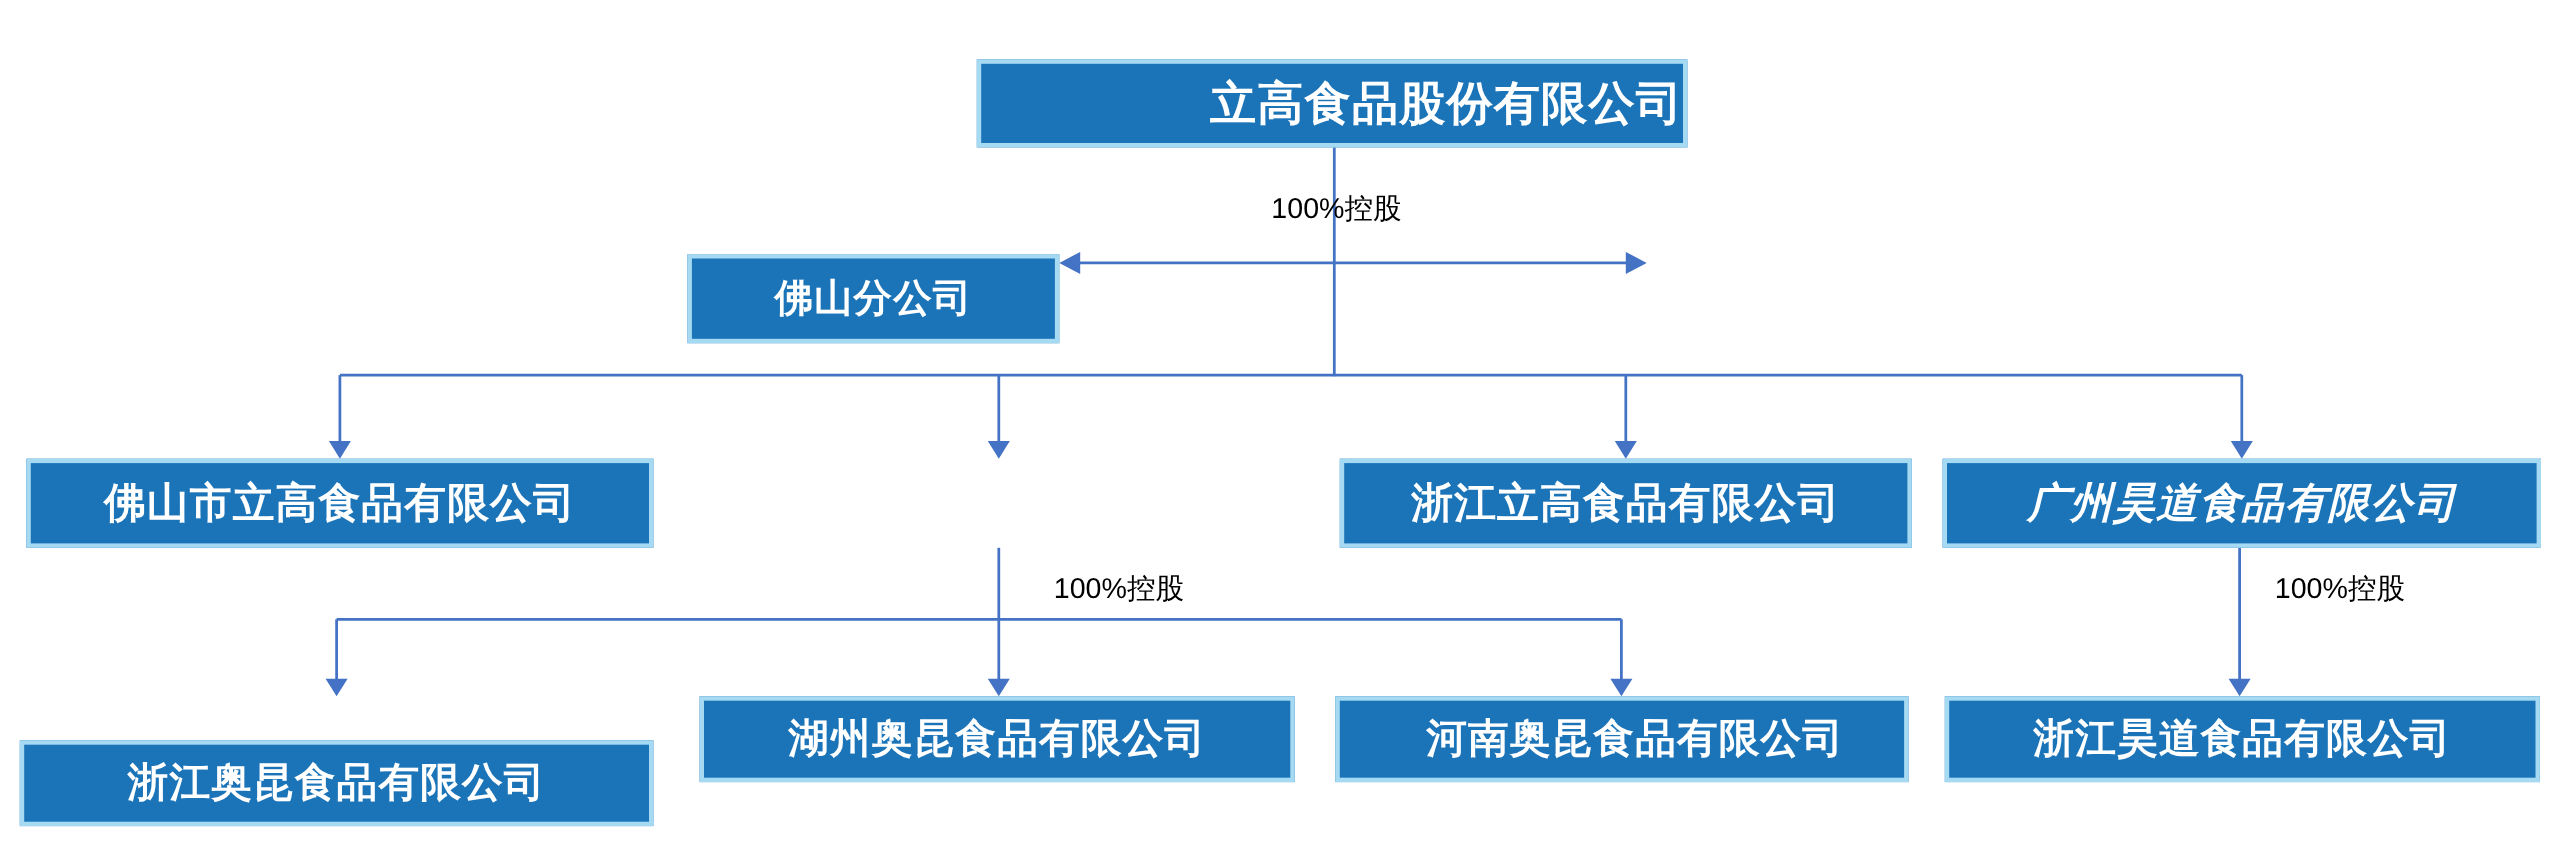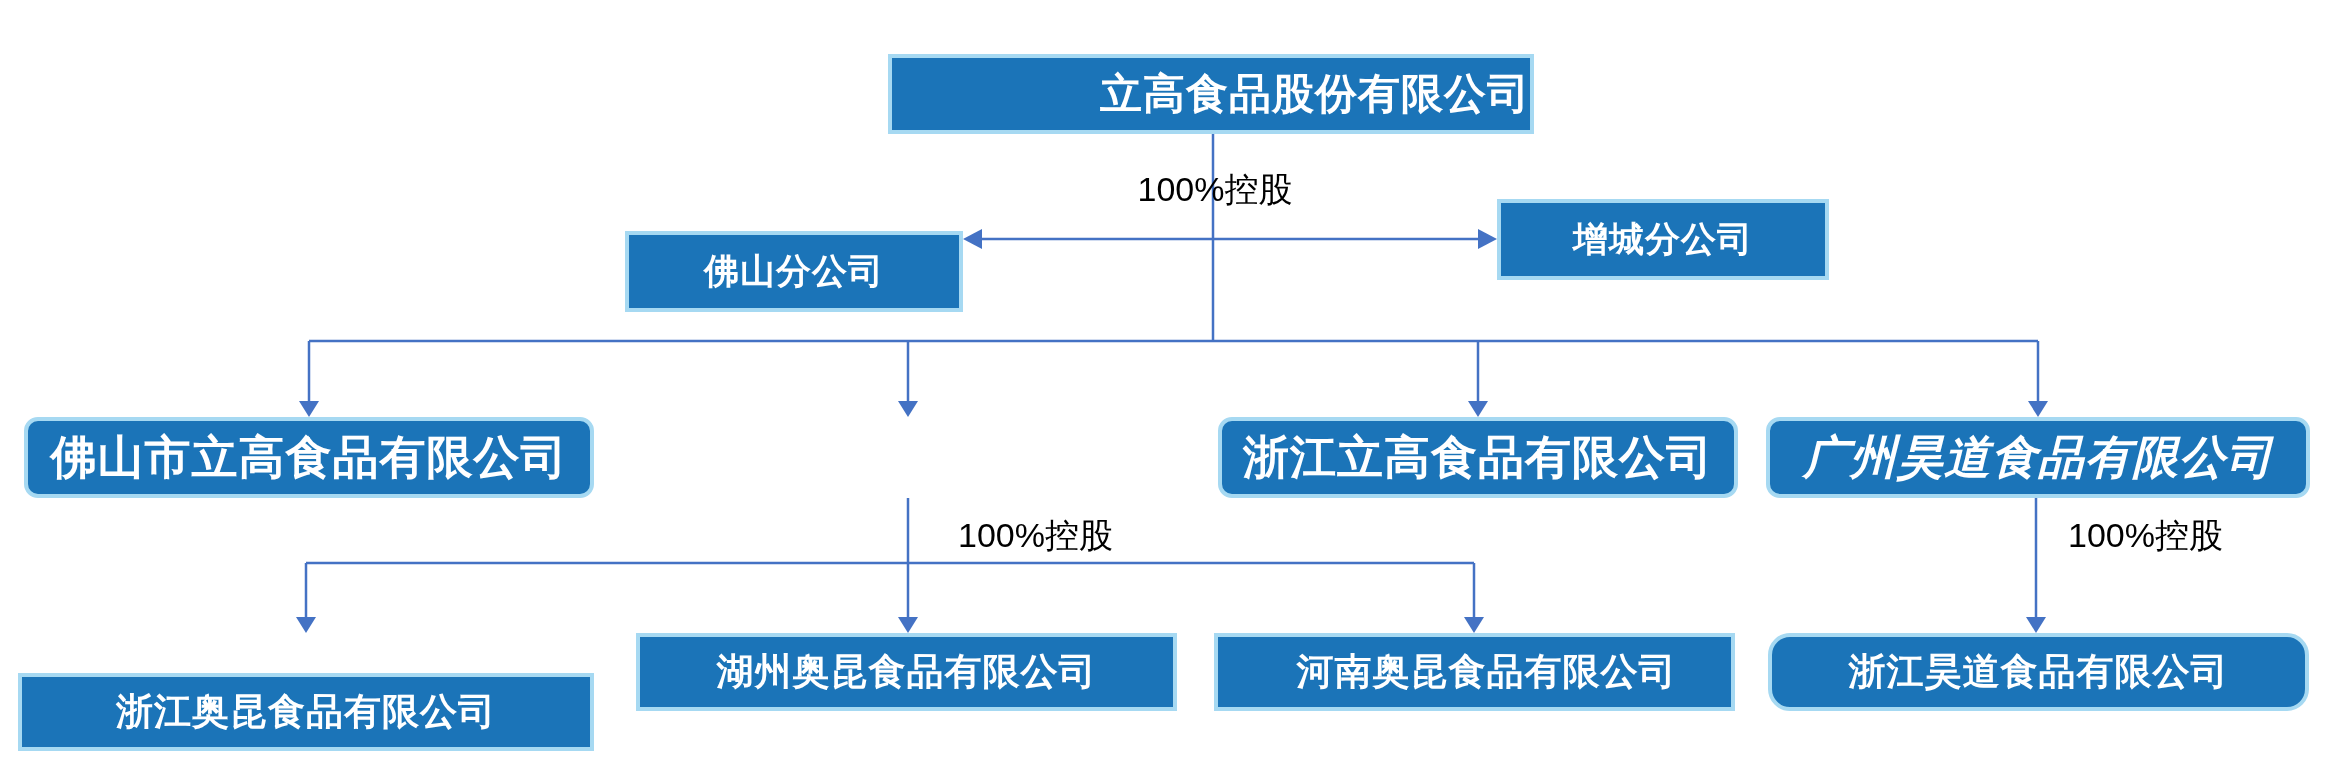--- a/index.html
+++ b/index.html
@@ -41,43 +41,43 @@
     color: var(--box-text);
     font-weight: 700;
     display: flex;
     align-items: center;
     justify-content: center;
     white-space: nowrap;
     letter-spacing: 1px;
   }
   .lvl1 { font-size: 42px; justify-content: flex-end; }
   .lvl2 { font-size: 35px; }
-  .lvl3 { font-size: 46px; border-radius: 14px; }
+  .lvl3 { font-size: 38px; }
   .lvl4 { font-size: 37px; }
   .rel-label {
     position: absolute;
     color: var(--label-text);
-    font-size: 34px;
+    font-size: 26px;
     line-height: 34px;
     white-space: nowrap;
   }
   .rel-label.centered { transform: translateX(-50%); }
 
   
   #box-root        { left: 888px;  top: 54px;  width: 646px; height: 80px; }
   #box-foshan-br   { left: 625px;  top: 199px; width: 338px; height: 81px; margin-top: 32px; }
   #box-zengcheng-br{ left: 1497px; top: 199px; width: 332px; height: 81px; }
   #box-l3-1 { left: 24px;   top: 417px; width: 570px; height: 81px; }
   #box-l3-2 { left: 630px;  top: 417px; width: 556px; height: 81px; }
   #box-l3-3 { left: 1218px; top: 417px; width: 520px; height: 81px; }
   #box-l3-4 { left: 1766px; top: 417px; width: 544px; height: 81px; font-style: italic; }
   #box-l4-1 { left: 18px;   top: 633px; width: 576px; height: 78px; margin-top: 40px; }
   #box-l4-2 { left: 636px;  top: 633px; width: 541px; height: 78px; }
   #box-l4-3 { left: 1214px; top: 633px; width: 521px; height: 78px; padding-left: 24px; }
-  #box-l4-4 { left: 1768px; top: 633px; width: 541px; height: 78px; border-radius: 22px; }
+  #box-l4-4 { left: 1768px; top: 633px; width: 541px; height: 78px; }
 
   #label-root-ownership   { left: 1215px; top: 172px; }
   #label-aokun-ownership  { left: 958px;  top: 518px; }
   #label-haodao-ownership { left: 2068px; top: 518px; }
 </style>
 </head>
 <body>
 
 <div class="canvas">
 
@@ -123,23 +123,20 @@
 
   <div class="box lvl1" id="box-root">
     <span>立高食品股份有限公司</span>
   </div>
 
   <div class="rel-label centered" id="label-root-ownership">100%控股</div>
 
   <div class="box lvl2" id="box-foshan-br">
     <span>佛山分公司</span>
   </div>
-  <div class="box lvl2" id="box-zengcheng-br">
-    <span>增城分公司</span>
-  </div>
 
   <div class="box lvl3" id="box-l3-1">
     <span>佛山市立高食品有限公司</span>
   </div>
   <div class="box lvl3" id="box-l3-3">
     <span>浙江立高食品有限公司</span>
   </div>
   <div class="box lvl3" id="box-l3-4">
     <span>广州昊道食品有限公司</span>
   </div>

